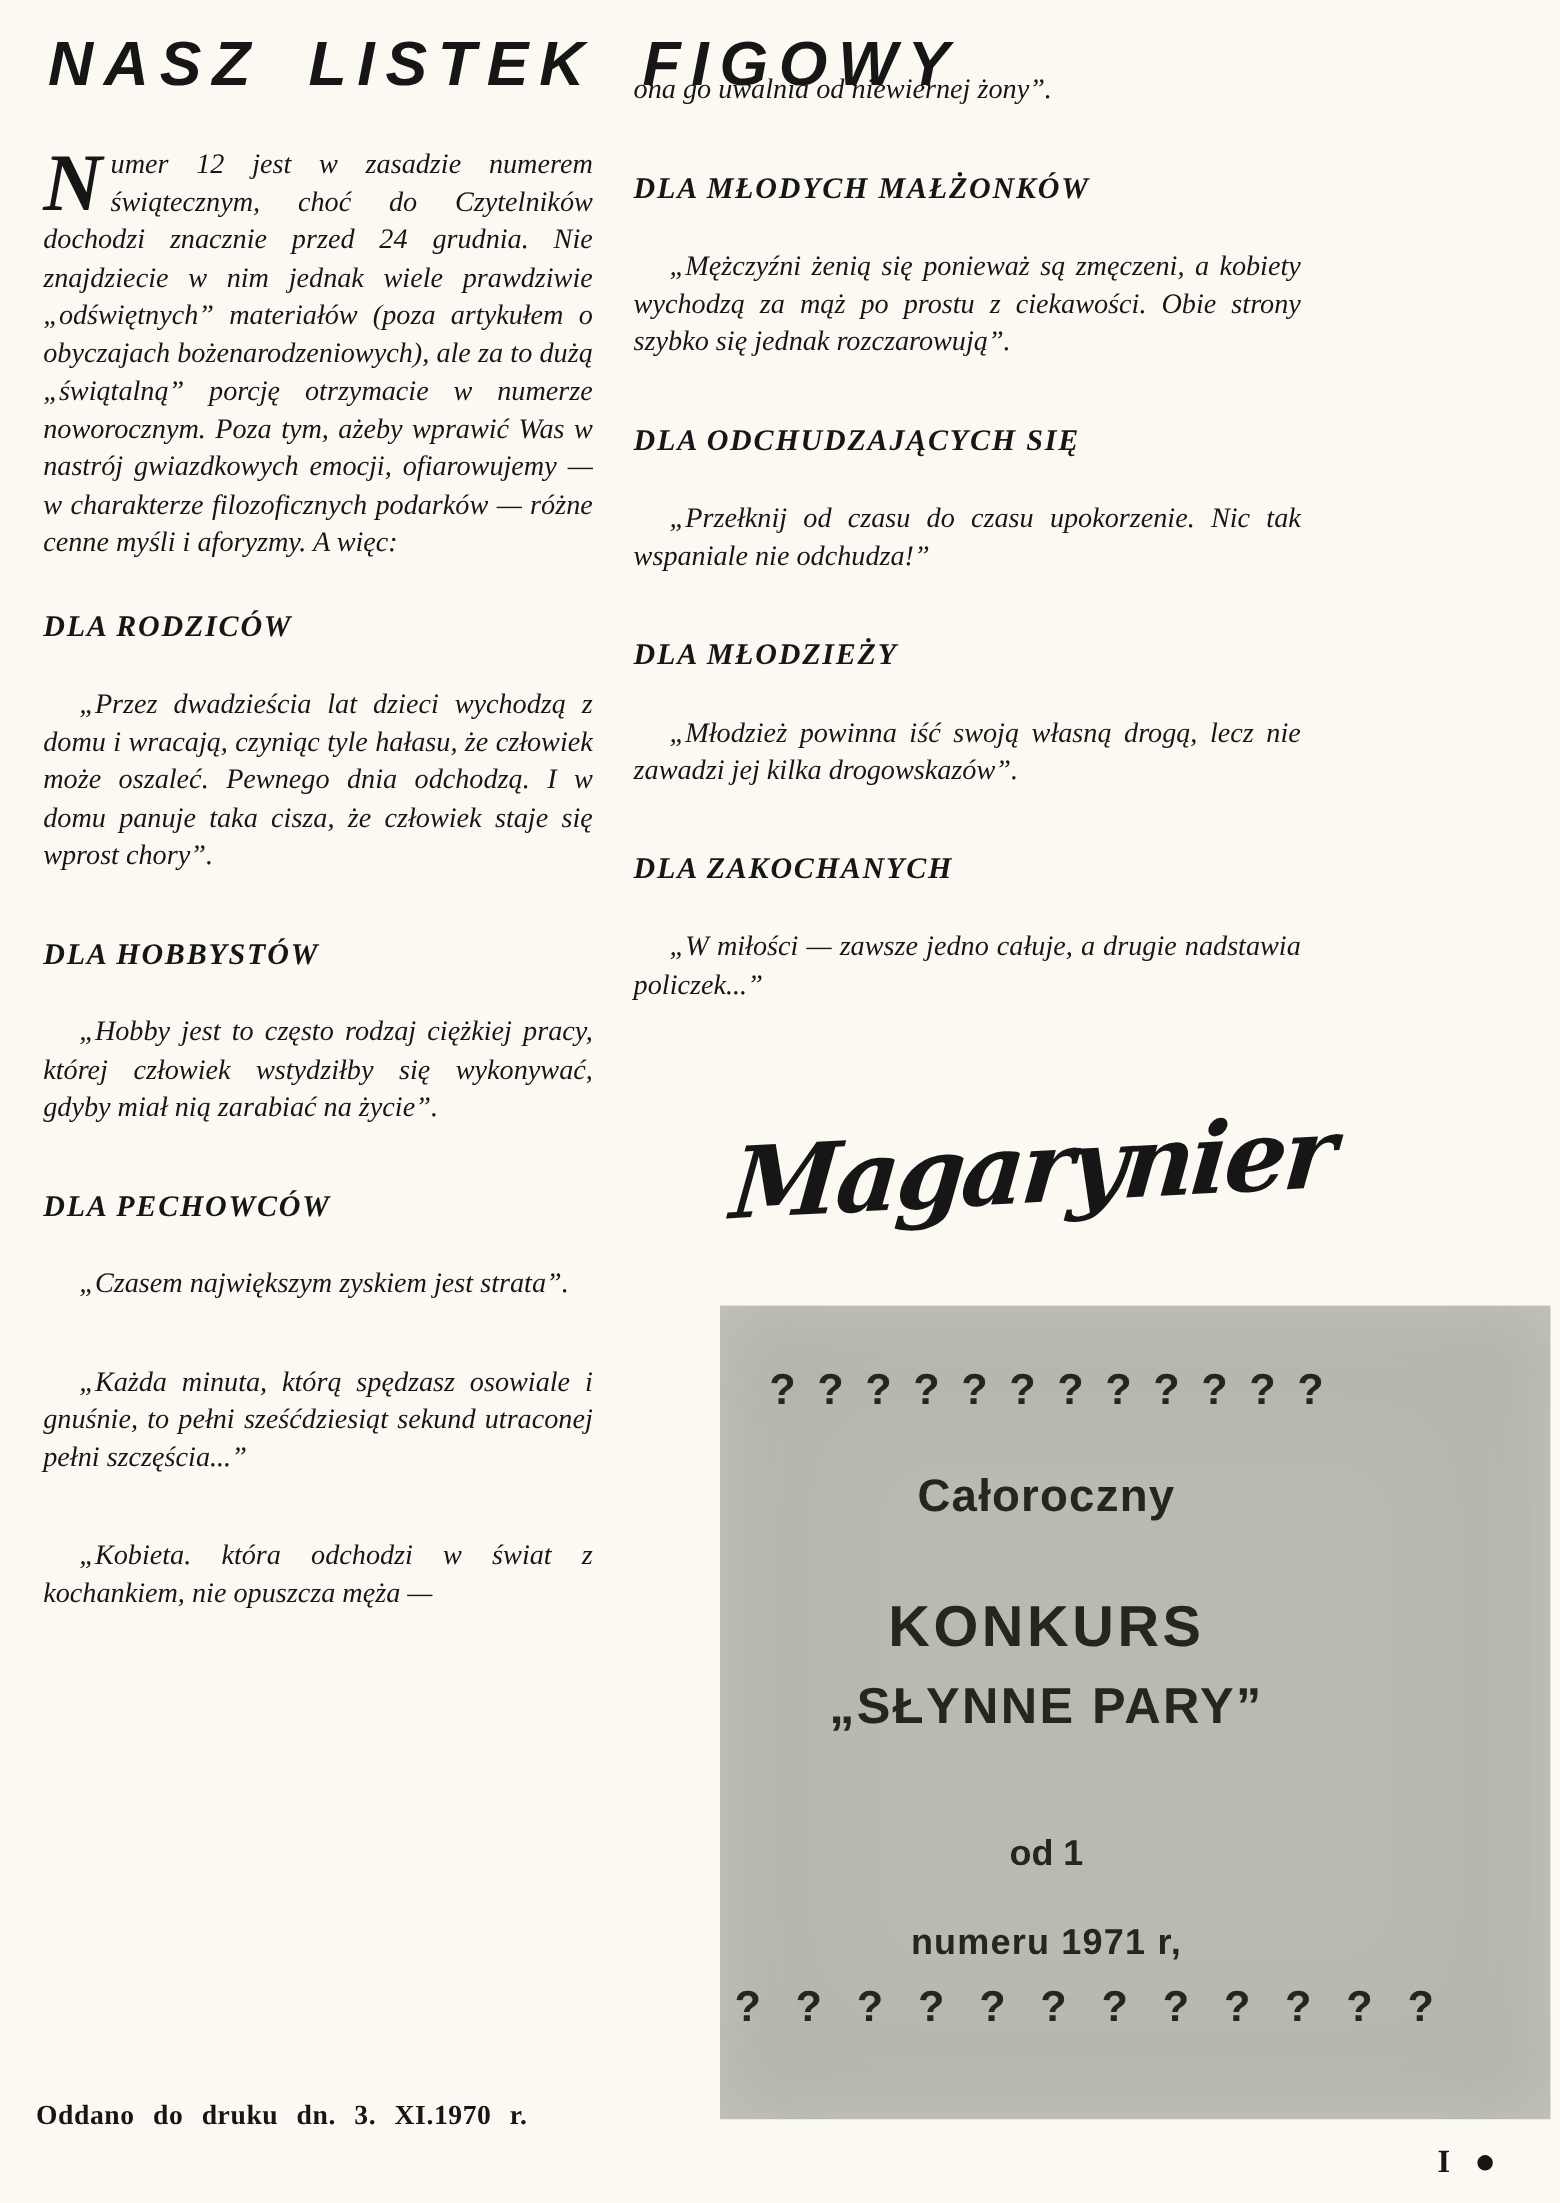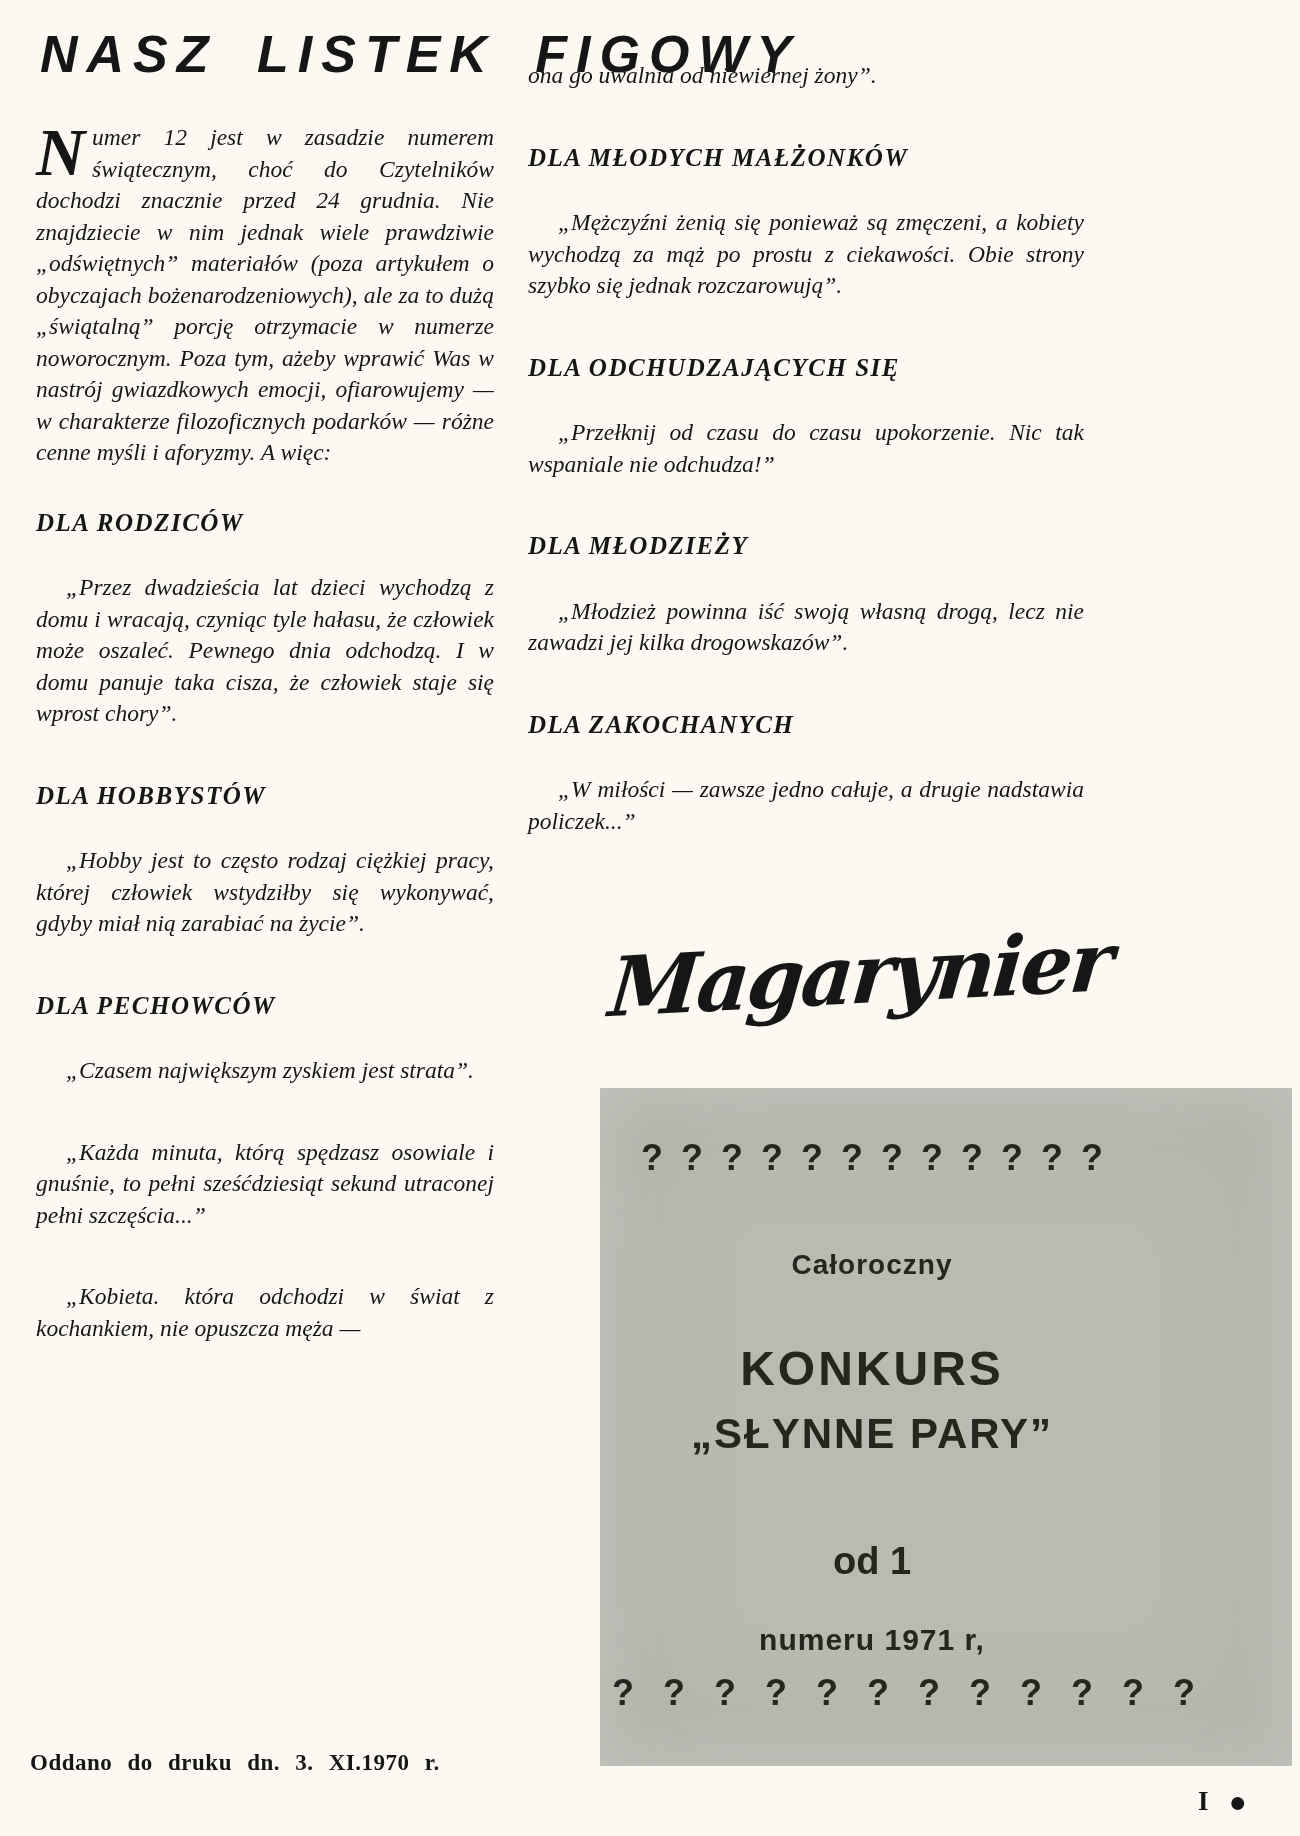--- a/index.html
+++ b/index.html
@@ -66,24 +66,24 @@
     box-shadow:inset 0 0 70px rgba(255,255,255,.28), inset 0 0 140px rgba(110,112,100,.18);
   }
   .box-inner{
     width:520px;margin-left:12px;
     text-align:center;
     font-family:"Liberation Sans", sans-serif;
     font-weight:700;color:#26261f;
   }
   .marks{font-size:36px;line-height:40px;padding-top:50px;word-spacing:8px;white-space:nowrap;}
   .marks.bottom{padding-top:0;margin-top:16px;word-spacing:19px;}
-  .box-label{margin-top:71px;font-size:28px;letter-spacing:1px;}
+  .box-label{margin-top:48px;font-size:38px;letter-spacing:1px;}
   .box-title1{margin-top:60px;font-size:48px;letter-spacing:3px;}
   .box-title2{margin-top:14px;font-size:42px;letter-spacing:2px;}
-  .box-sub1{margin-top:82px;font-size:38px;}
+  .box-sub1{margin-top:82px;font-size:30px;}
   .box-sub2{margin-top:40px;font-size:30px;letter-spacing:1px;}
   
   .footer-note{
     position:absolute;left:30px;top:1750px;
     font-weight:700;font-size:23px;
     letter-spacing:.5px;word-spacing:9px;
     white-space:nowrap;
   }
   .page-marker{
     position:absolute;left:1198px;top:1786px;

